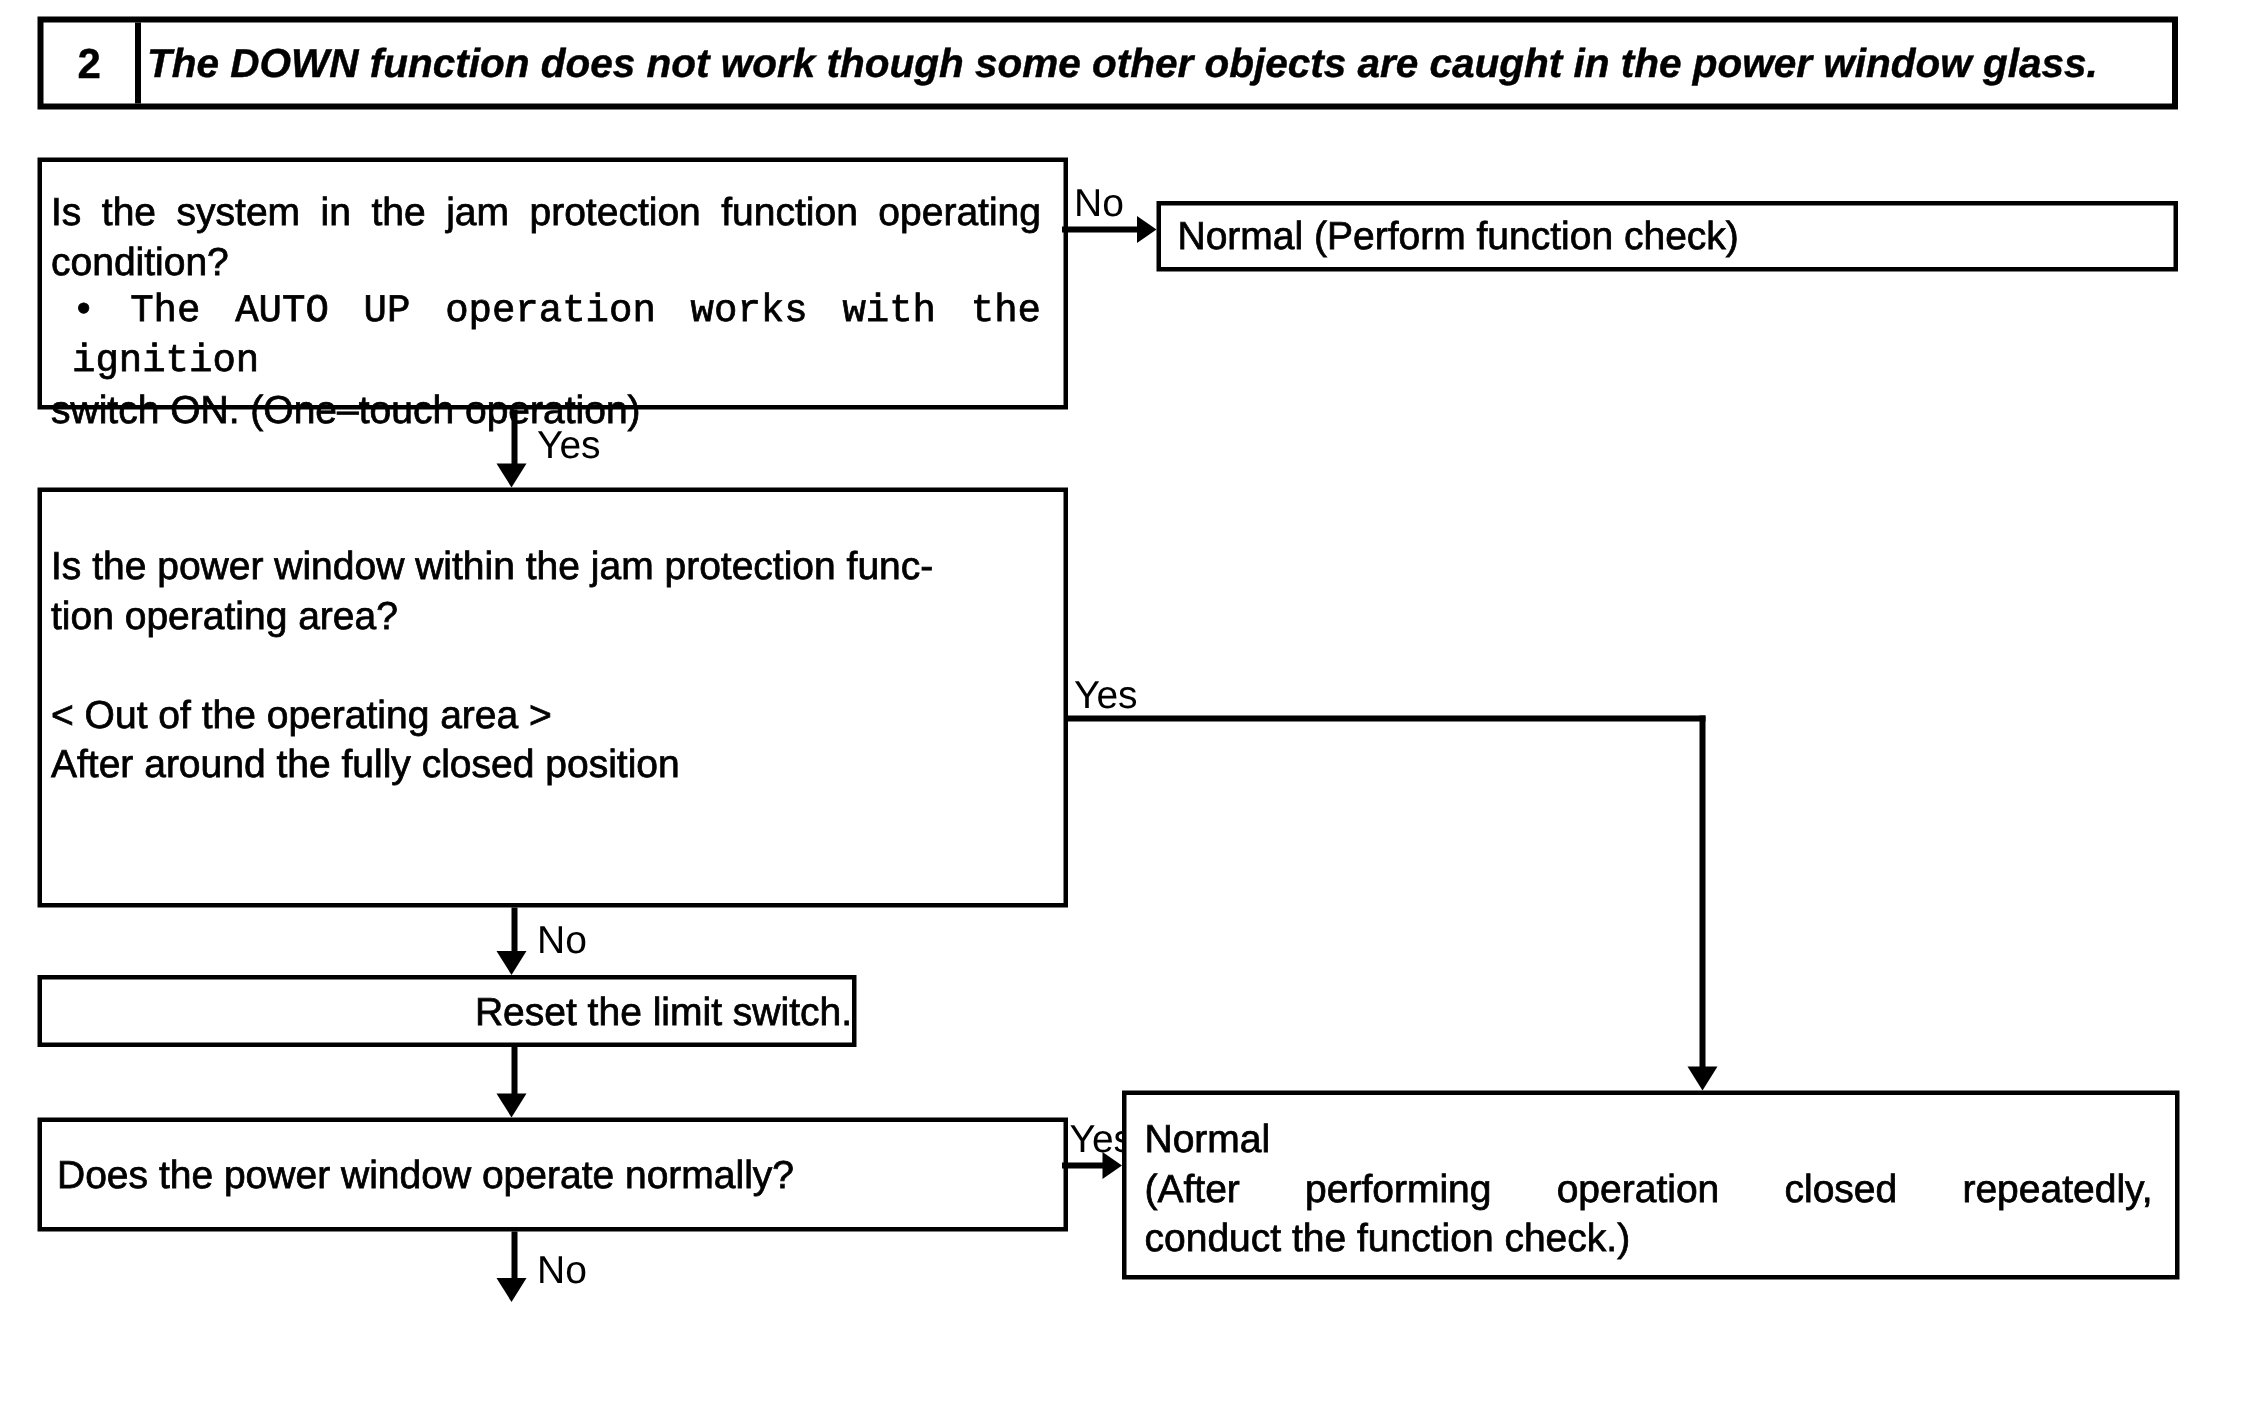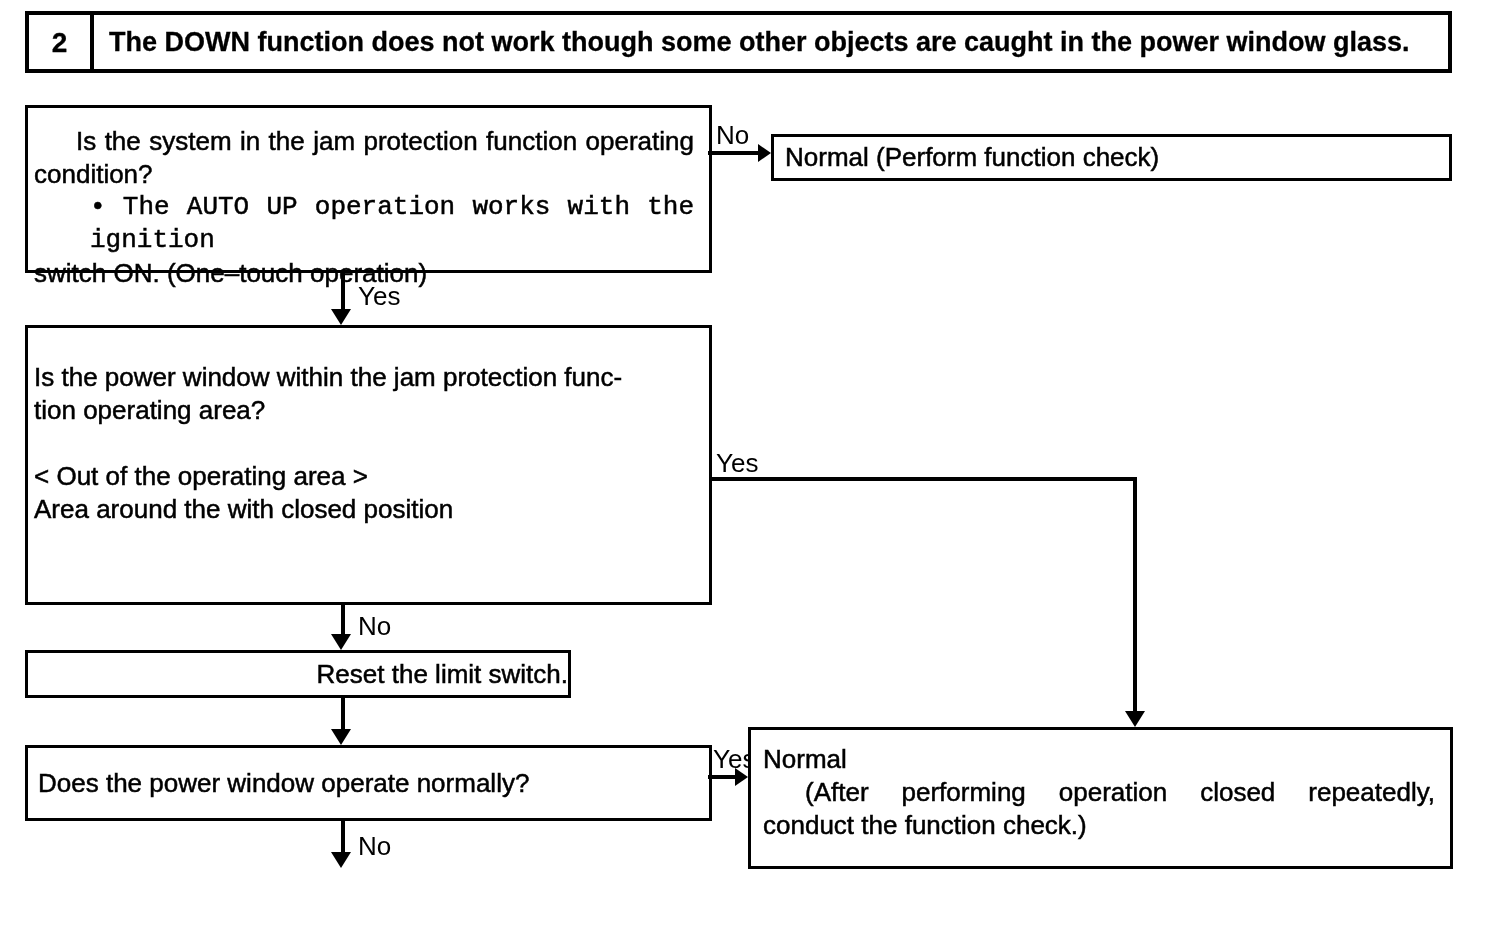--- a/index.html
+++ b/index.html
@@ -31,27 +31,28 @@
   }
   .hdr-num{
     width:61px;
     border-right:4px solid #000;
     display:flex;align-items:center;justify-content:center;
     font-size:28px;
   }
   .hdr-title{
     flex:1;
     display:flex;align-items:center;
-    padding-left:15px;
+    padding-left:4px;
     white-space:nowrap;
+    font-style:italic;
   }
   .vcenter{display:flex;align-items:center;}
   .pad10{padding-left:10px;}
   .line{min-height:33px;}
-  .just{text-align:justify;text-align-last:justify;margin-left:42px;}
+  .just{text-align:justify;text-align-last:justify;}
   .bullet{padding-left:14px;font-family:Liberation Mono, monospace;}
   .lbl{
     position:absolute;
     font-weight:normal;
     font-size:26px;
     line-height:26px;
     color:#000;
   }
   .hline,.vline{position:absolute;background:#000;}
   .hline{height:4px;}
@@ -96,21 +97,21 @@
 
   <div class="vline" style="left:341px;top:273px;height:38px;"></div>
   <div class="ahead-d" style="left:331px;top:309px;"></div>
   <div class="lbl" style="left:358px;top:283px;">Yes</div>
 
   <div class="box" style="left:25px;top:325px;width:687px;height:280px;padding:33px 15px 0 6px;">
     <div class="line">Is the power window within the jam protection func-</div>
     <div class="line">tion operating area?</div>
     <div class="line"></div>
     <div class="line">&lt; Out of the operating area &gt;</div>
-    <div class="line">Area around the with closed position</div>
+    <div class="line">After around the fully closed position</div>
   </div>
 
   <div class="lbl" style="left:716px;top:450px;">Yes</div>
   <div class="hline" style="left:712px;top:477px;width:425px;"></div>
   <div class="vline" style="left:1133px;top:477px;height:235px;"></div>
   <div class="ahead-d" style="left:1125px;top:711px;"></div>
 
   <div class="vline" style="left:341px;top:605px;height:31px;"></div>
   <div class="ahead-d" style="left:331px;top:634px;"></div>
   <div class="lbl" style="left:358px;top:613px;">No</div>
@@ -123,21 +124,21 @@
   <div class="ahead-d" style="left:331px;top:729px;"></div>
 
   <div class="box vcenter pad10" style="left:25px;top:745px;width:687px;height:76px;">
     <div>Does the power window operate normally?</div>
   </div>
 
   <div class="lbl" style="left:713px;top:746px;">Yes</div>
   <div class="hline" style="left:708px;top:775px;width:28px;"></div>
   <div class="ahead-r" style="left:735px;top:768px;"></div>
 
-  <div class="box" style="left:748px;top:727px;width:705px;height:142px;padding:13px 15px 0 12px;">
+  <div class="box" style="left:748px;top:727px;width:705px;height:126px;padding:13px 15px 0 12px;">
     <div class="line">Normal</div>
     <div class="line just">(After performing operation closed repeatedly,</div>
     <div class="line">conduct the function check.)</div>
   </div>
 
   <div class="vline" style="left:341px;top:821px;height:33px;"></div>
   <div class="ahead-d" style="left:331px;top:852px;"></div>
   <div class="lbl" style="left:358px;top:833px;">No</div>
 
 

